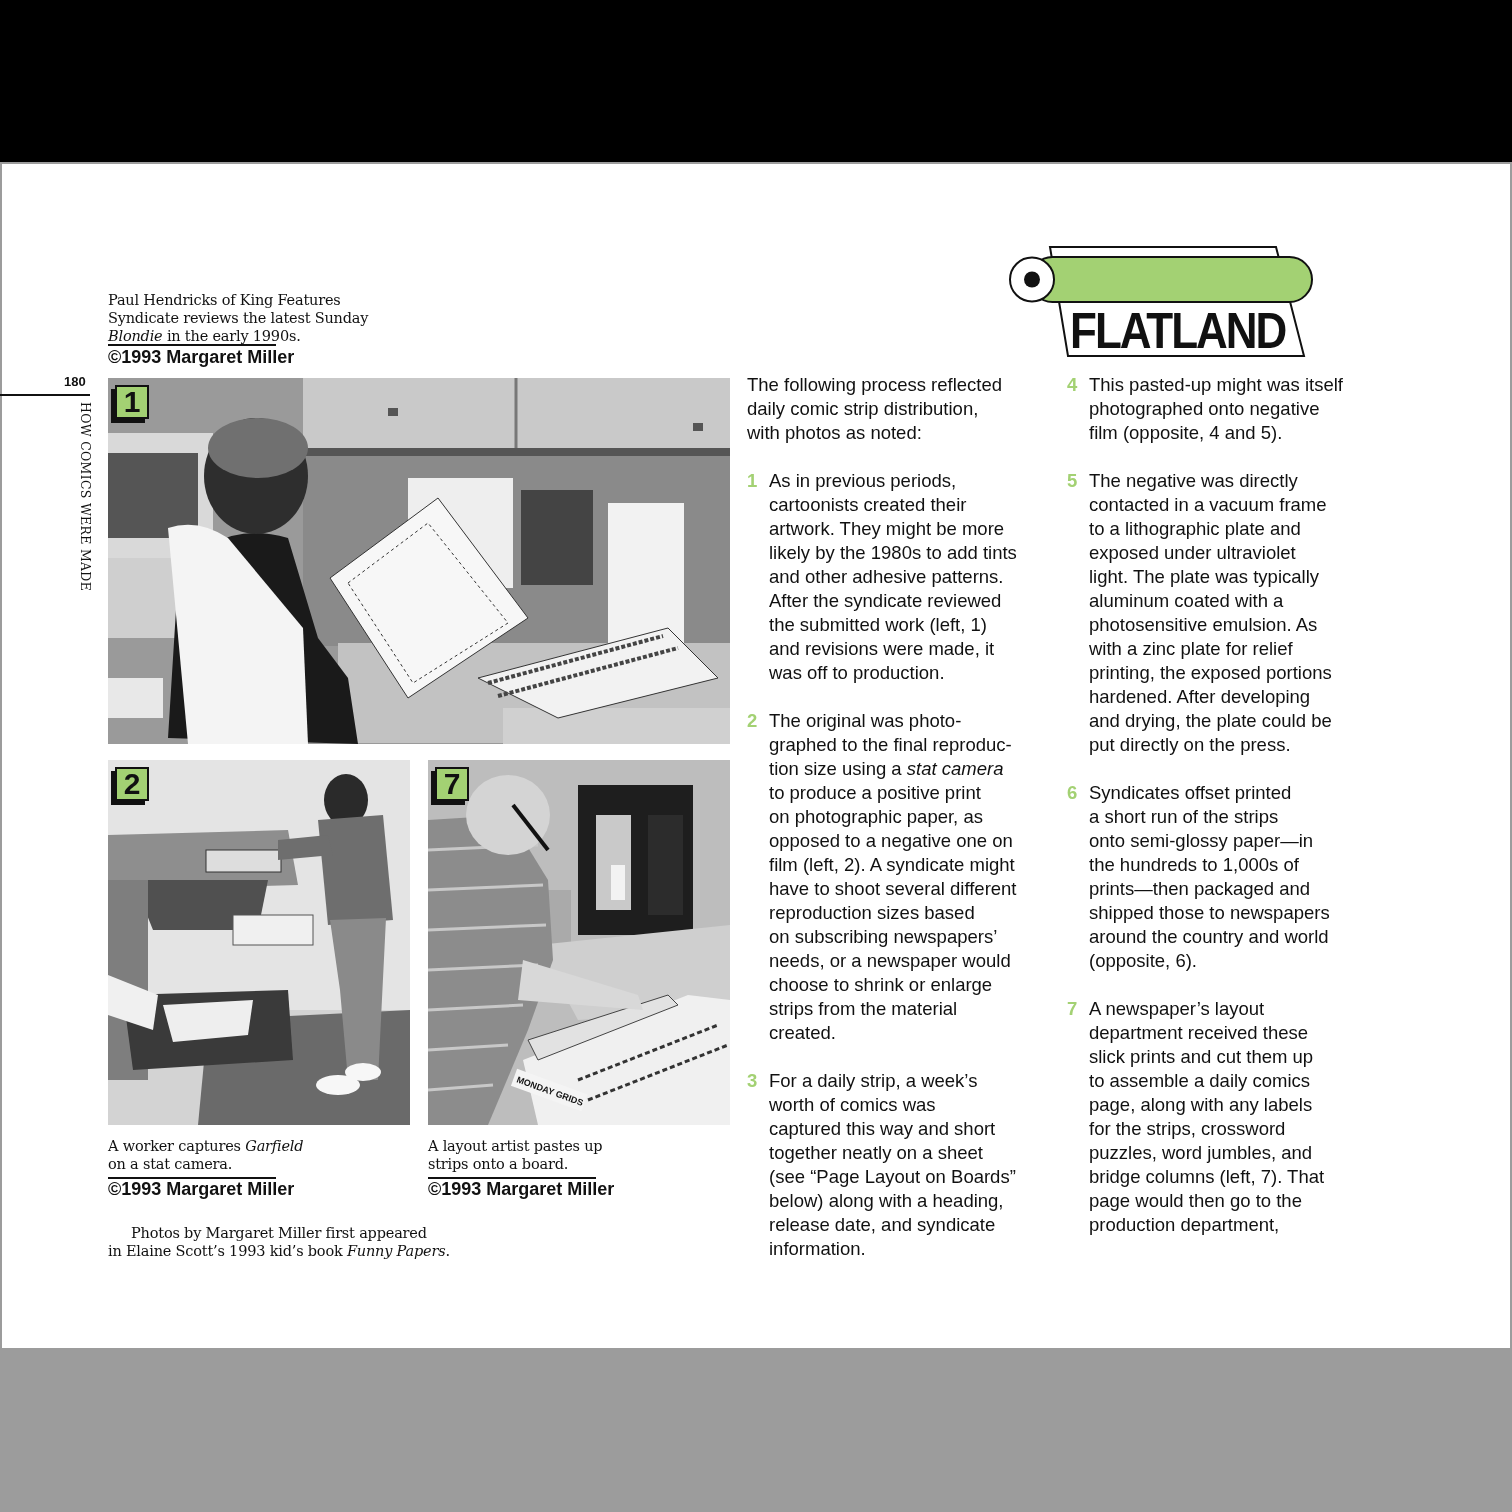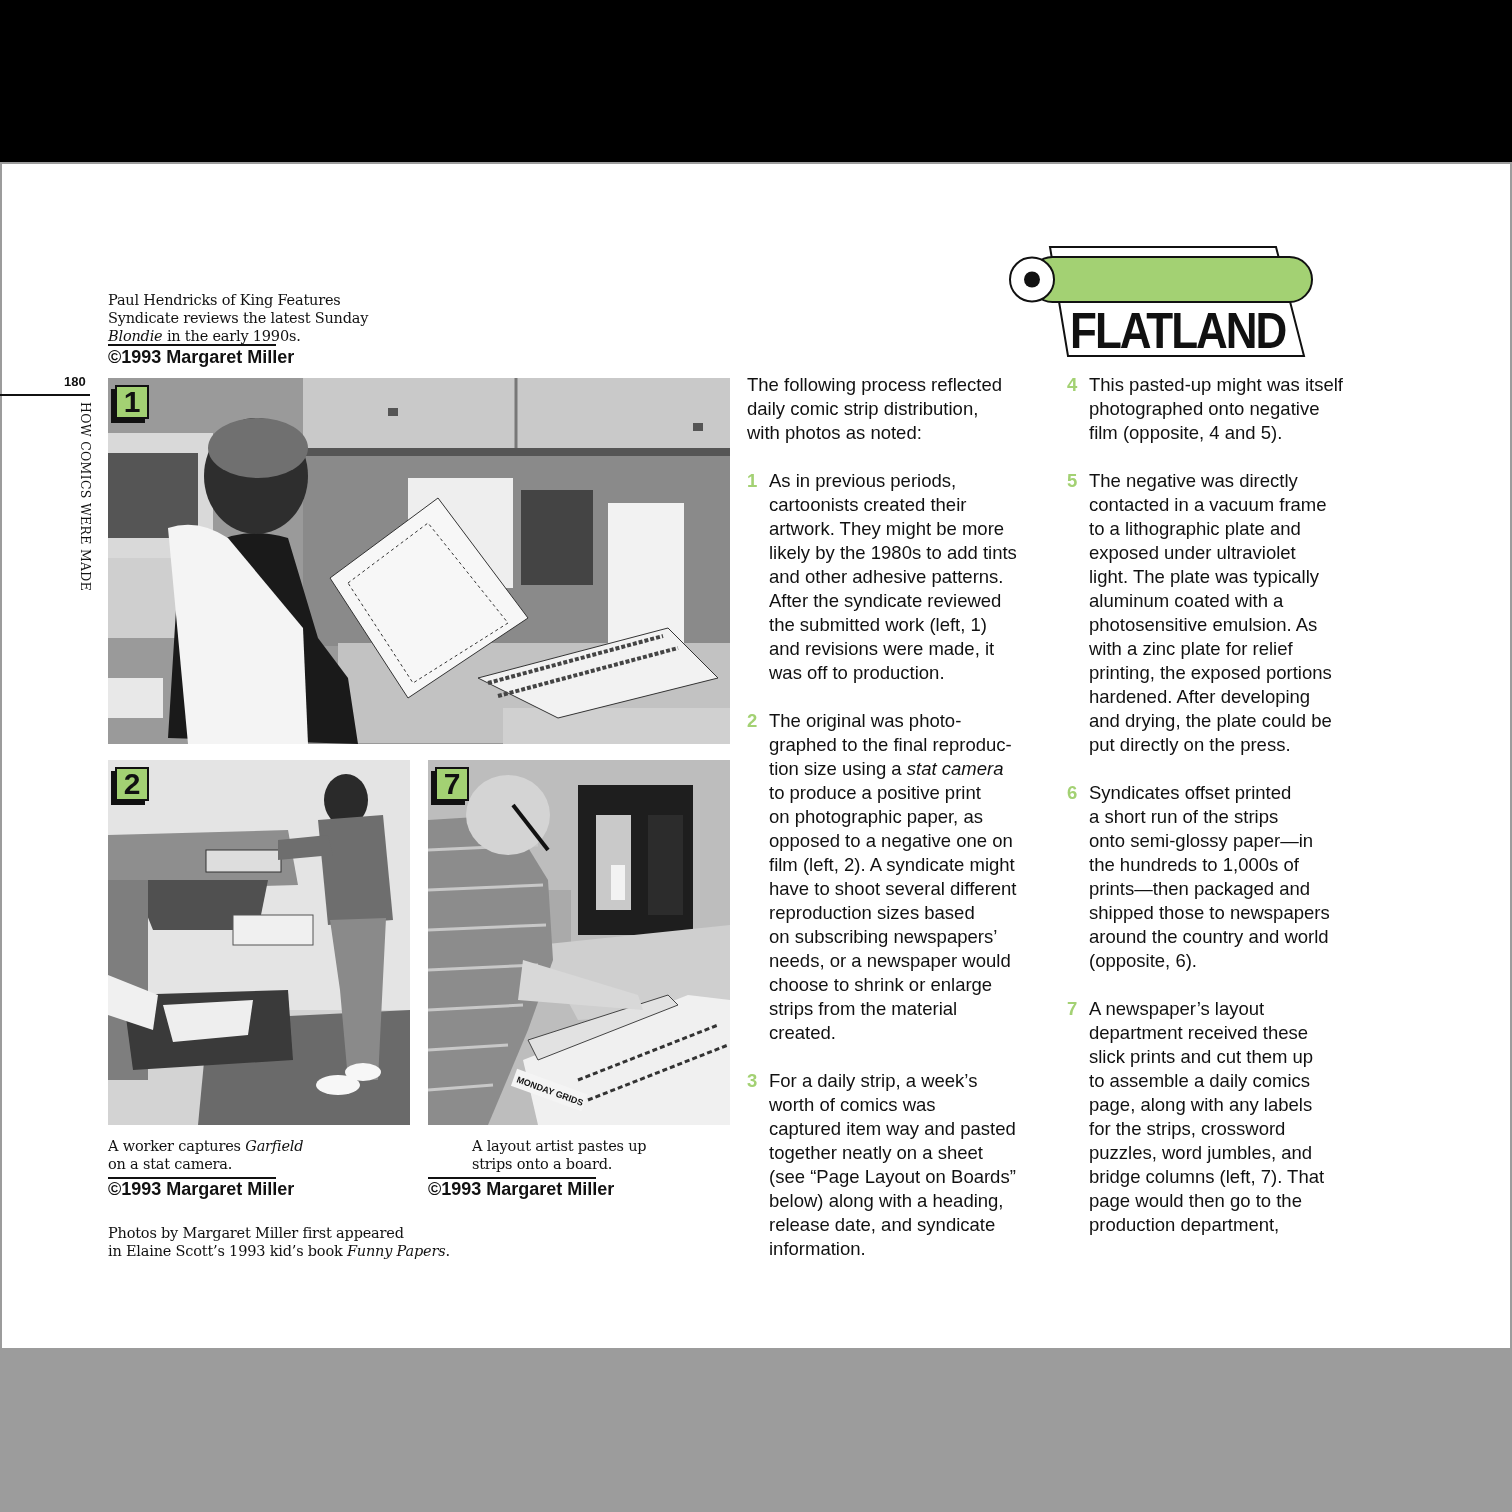--- a/index.html
+++ b/index.html
@@ -142,28 +142,28 @@
   </div>
 </div>
 
 <div class="caption" style="left:108px; top:1137px;">
   <div><span>A worker captures </span><i>Garfield</i></div>
   <div>on a stat camera.</div>
 </div>
 <div class="caption-rule" style="left:108px; top:1177px; width:168px;"></div>
 <div class="credit" style="left:108px; top:1181px;">©1993 Margaret Miller</div>
 
-<div class="caption" style="left:428px; top:1137px;margin-left:44px;">
+<div class="caption" style="left:428px; top:1137px;">
   <div>A layout artist pastes up</div>
   <div>strips onto a board.</div>
 </div>
 <div class="caption-rule" style="left:428px; top:1177px; width:168px;"></div>
 <div class="credit" style="left:428px; top:1181px;">©1993 Margaret Miller</div>
 
-<div class="caption" style="left:108px; top:1224px;">
+<div class="caption" style="left:108px; top:1224px;text-align:center;">
   <div>Photos by Margaret Miller first appeared</div>
   <div><span>in Elaine Scott’s 1993 kid’s book </span><i>Funny Papers</i><span>.</span></div>
 </div>
 
 <div class="logo">
   <svg width="310" height="115" viewBox="0 0 310 115">
     <path d="M42 3 L268 3 L296 112 L60 112 Z" fill="#fff" stroke="#111" stroke-width="2"></path>
     <rect x="22" y="13" width="282" height="45" rx="22.5" fill="#a3d173" stroke="#111" stroke-width="2"></rect>
     <circle cx="24" cy="35.5" r="22" fill="#fff" stroke="#111" stroke-width="2"></circle>
     <circle cx="24" cy="35.5" r="8" fill="#111"></circle>
@@ -206,21 +206,21 @@
     <div>needs, or a newspaper would</div>
     <div>choose to shrink or enlarge</div>
     <div>strips from the material</div>
     <div>created.</div>
   </div>
 
   <div class="item" style="top:696px;">
     <span class="num">3</span>
     <div>For a daily strip, a week’s</div>
     <div>worth of comics was</div>
-    <div>captured item way and pasted</div>
+    <div>captured this way and short</div>
     <div>together neatly on a sheet</div>
     <div>(see “Page Layout on Boards”</div>
     <div>below) along with a heading,</div>
     <div>release date, and syndicate</div>
     <div>information.</div>
   </div>
 </div>
 
 <div class="body-col" style="left:1067px; top:373px; width:310px;">
   <div class="item" style="top:0;">

